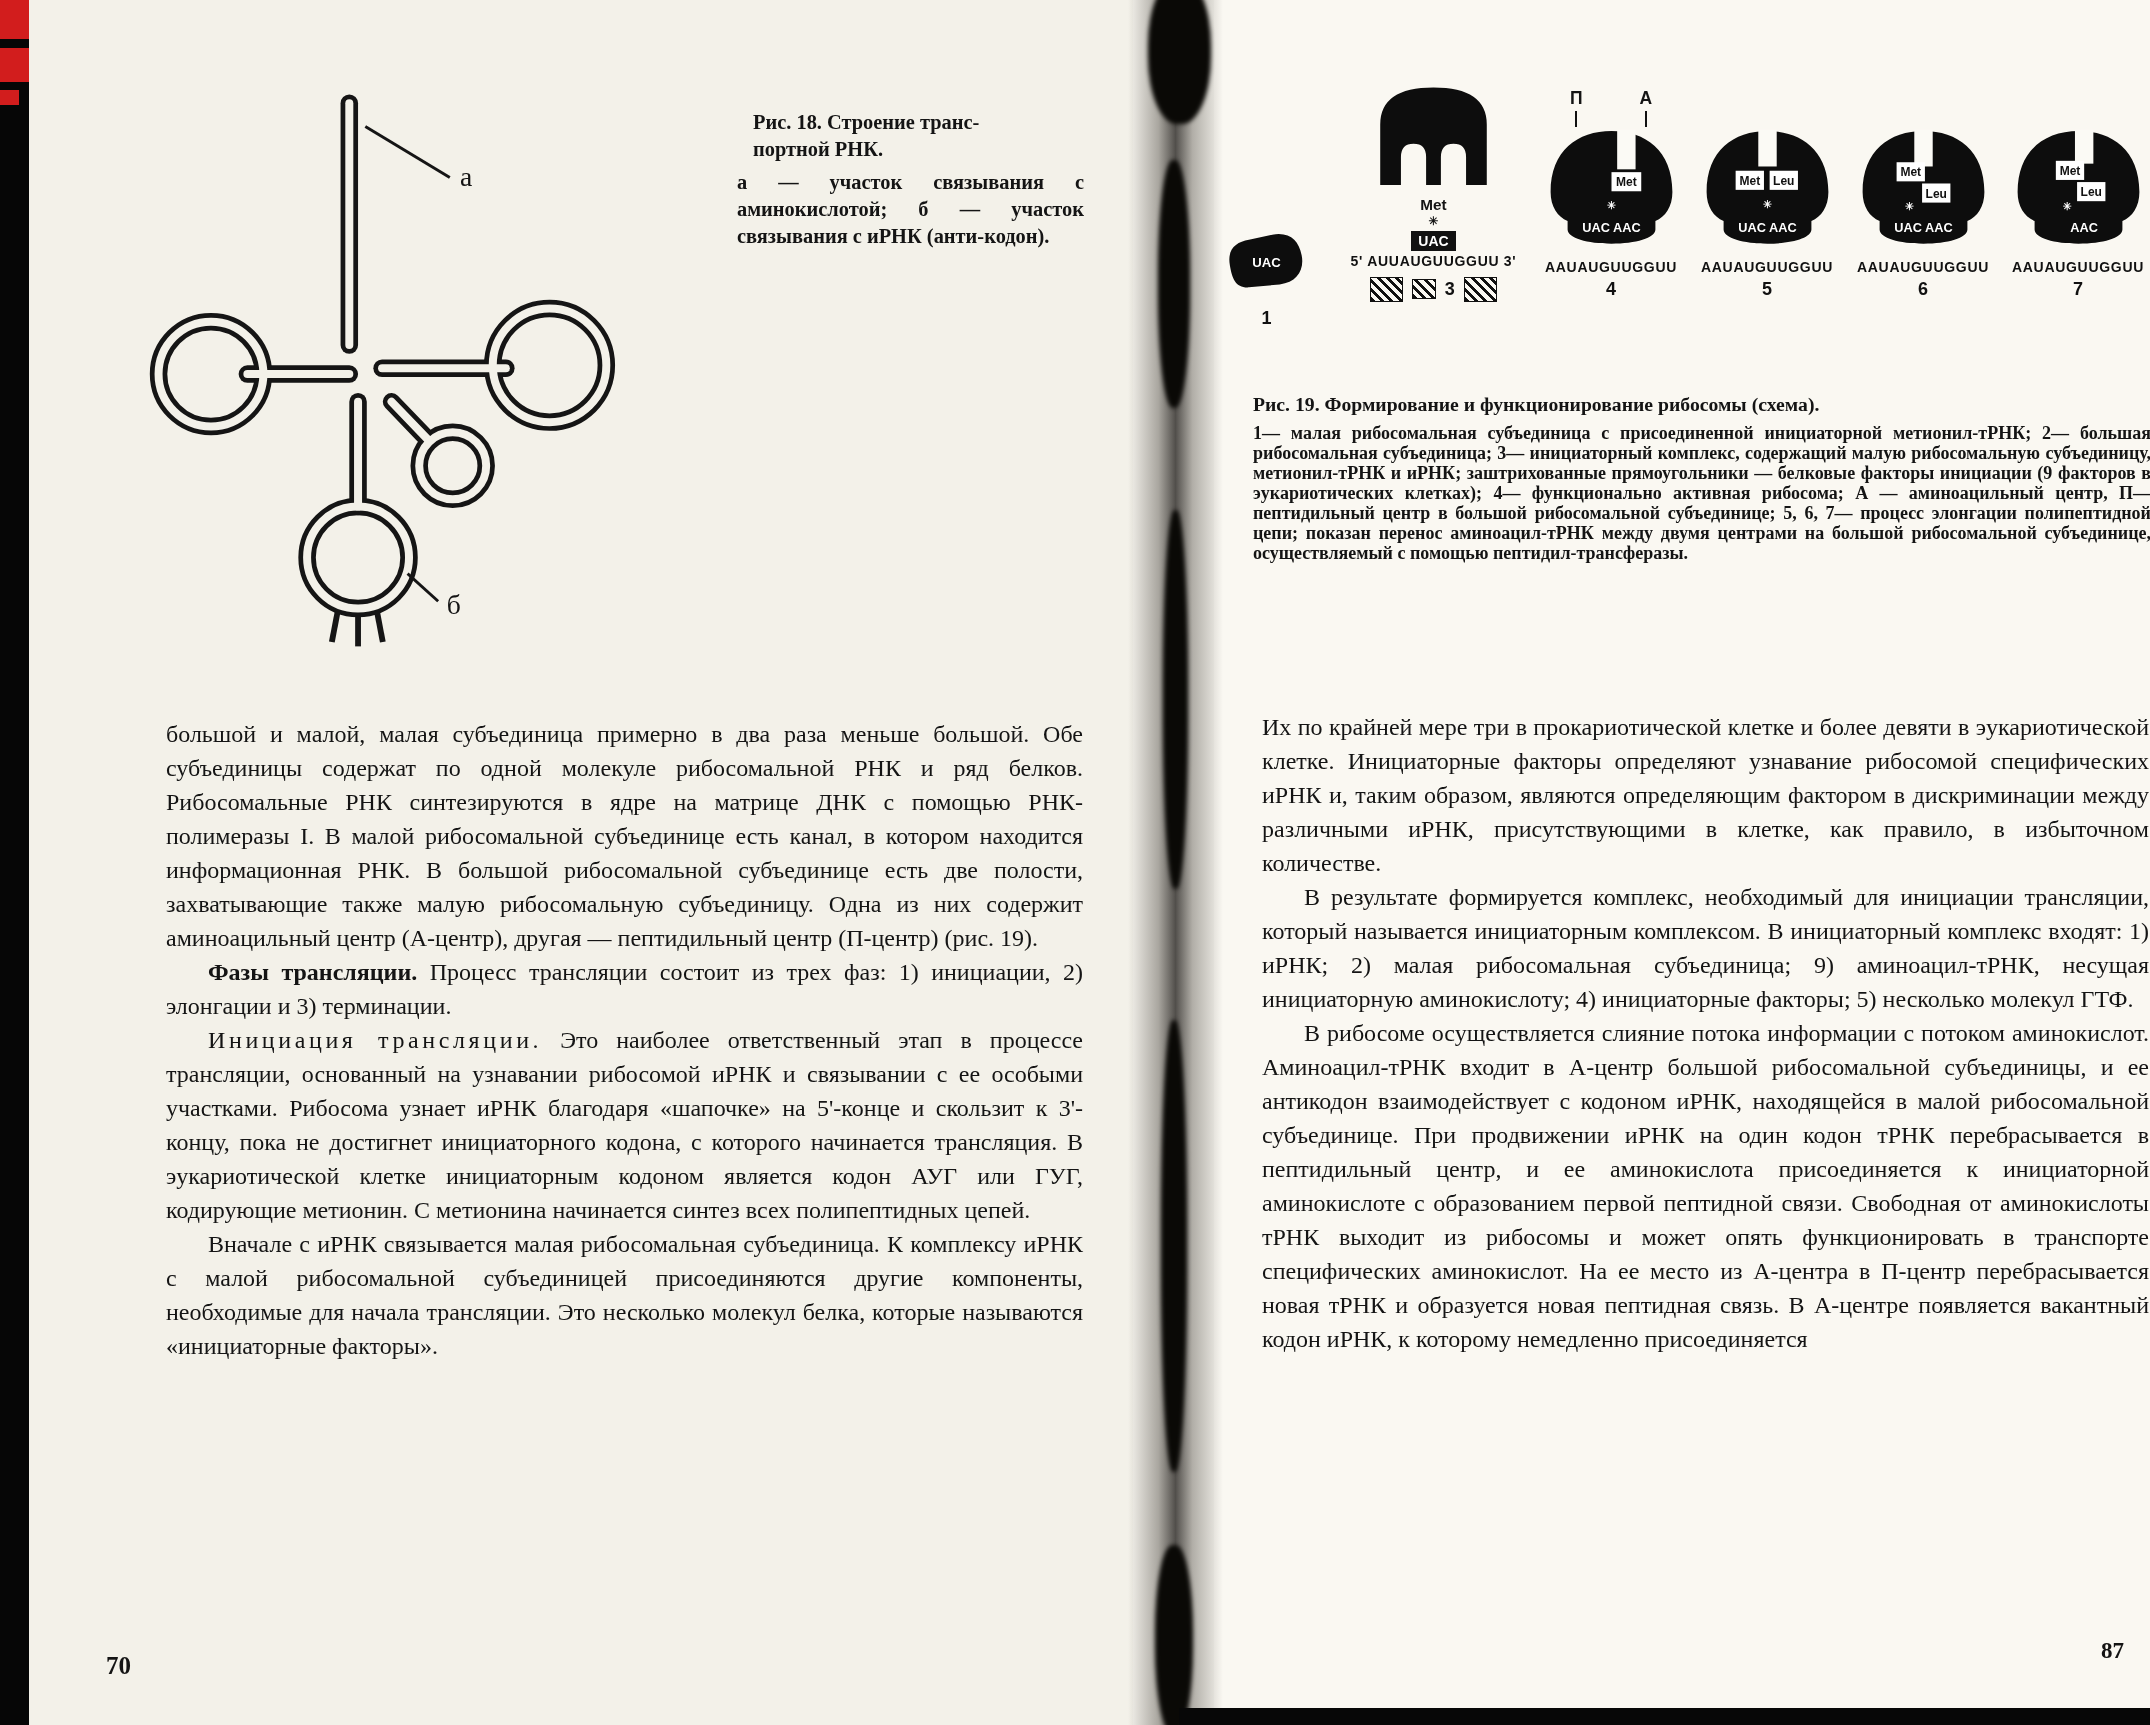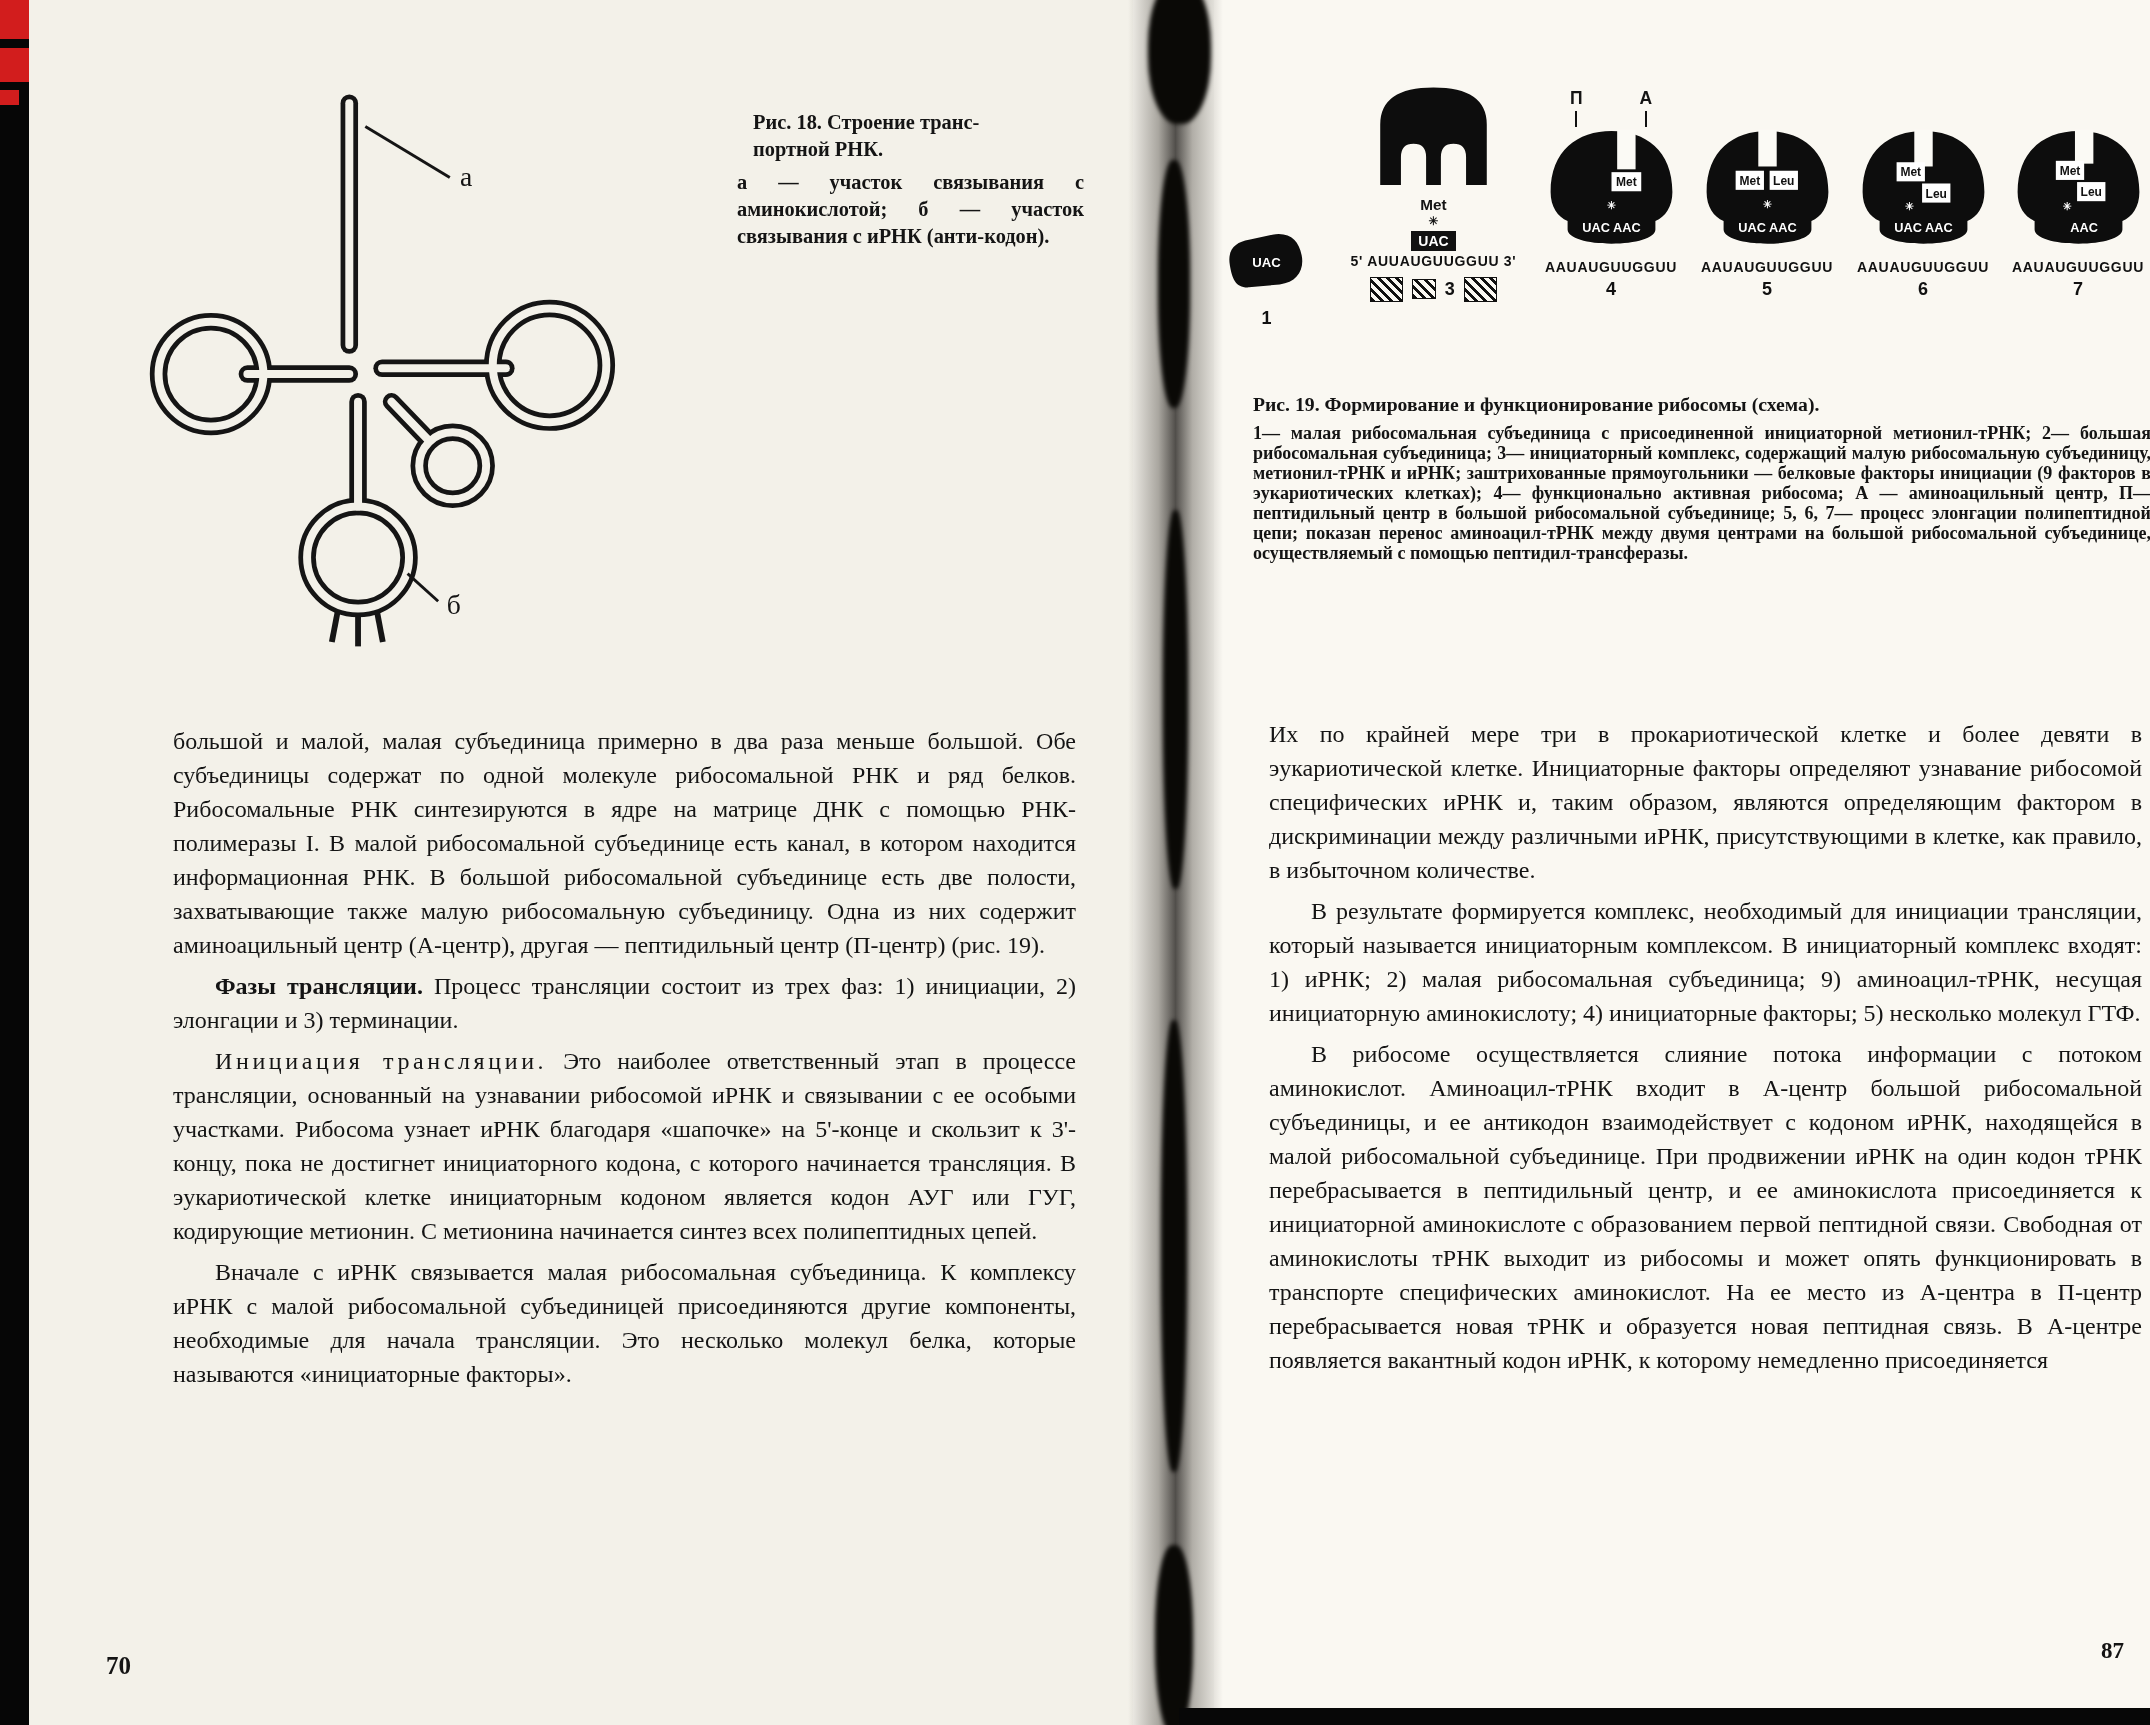--- a/index.html
+++ b/index.html
@@ -22,21 +22,21 @@
   .thin{stroke:#151515;stroke-width:4;fill:none;}
   .fig18-label{font:400 38px "Liberation Serif",serif;fill:#141414;}
 
   .cap18{position:absolute;left:737px;top:109px;width:347px;font-weight:bold;
          font-size:20.4px;line-height:27px;text-align:justify;}
   .cap18-title{white-space:pre-line;margin-bottom:5.8px;margin-left:16px;}
 
   .body-text{position:absolute;font-size:24px;line-height:34px;text-align:justify;}
   .body-left{left:166px;top:717px;width:917px;}
   .body-right{left:1262px;top:710px;width:887px;}
-  .para{margin:7px;}
+  .para{margin:0;}
   .para.indent{text-indent:42px;}
   .lead{font-weight:bold;}
   .lead.spaced{font-weight:normal;letter-spacing:3.6px;}
   .pgnum-left{position:absolute;left:106px;top:1652px;font:bold 25px "Liberation Serif",serif;text-align:center;}
   .pgnum-right{position:absolute;left:2101px;top:1638px;font:bold 23px "Liberation Serif",serif;}
 
   
   .fig19{position:absolute;left:1223px;top:70px;width:928px;height:335px;
          font-family:"Liberation Sans",sans-serif;}
   .fg{position:absolute;text-align:center;}

